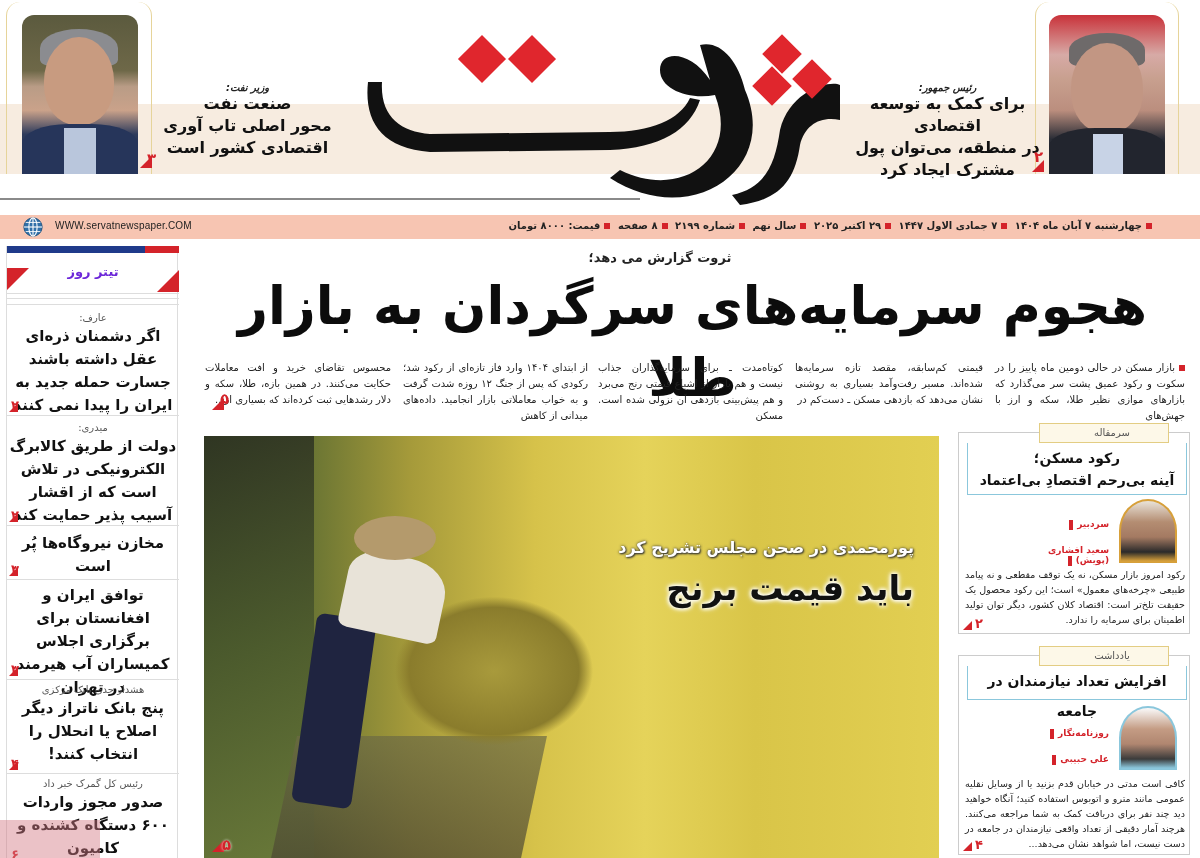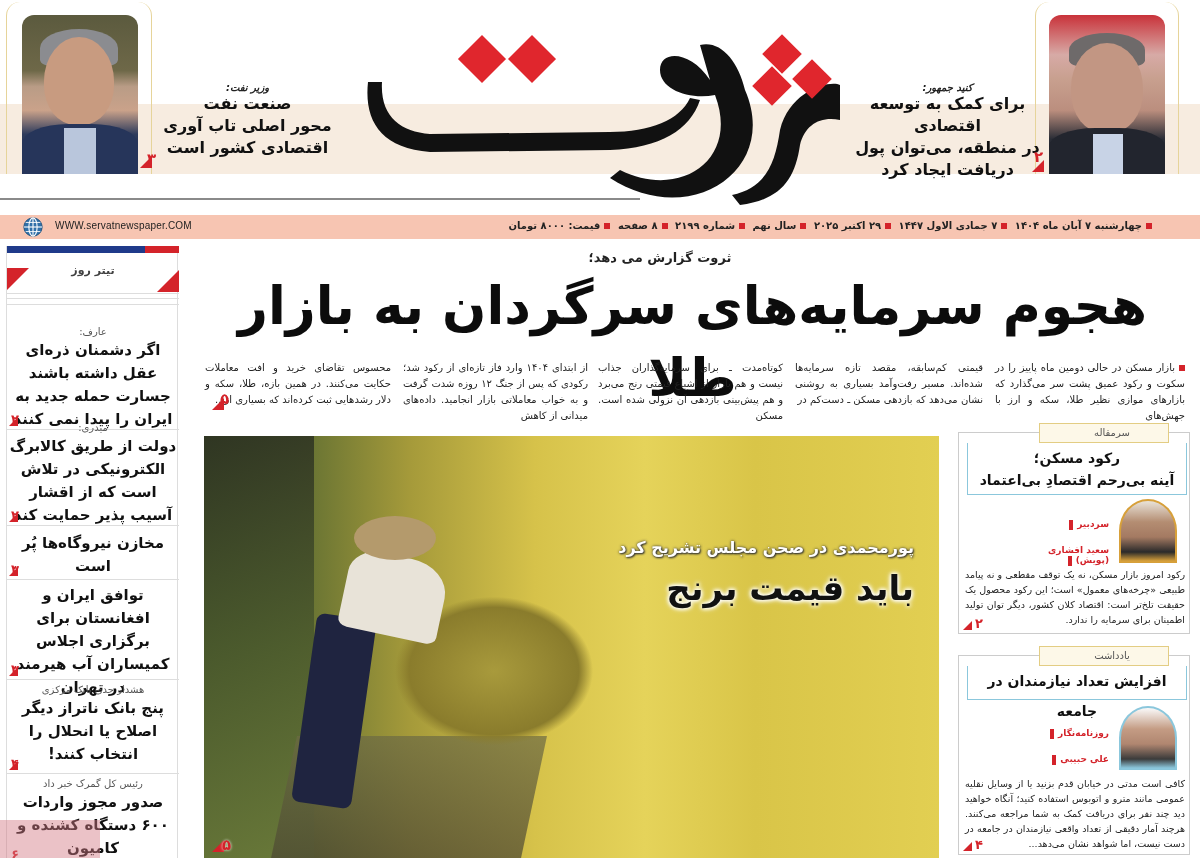--- a/index.html
+++ b/index.html
@@ -50,21 +50,21 @@
   .date-bar { position: absolute; left: 0; top: 215px; width: 1200px; height: 24px; background: #f7c5b2; }
   .globe { position: absolute; left: 21px; top: 216px; width: 24px; height: 22px; }
   .website { position: absolute; left: 55px; top: 220px; font-size: 10px; color: #222; font-family: "Liberation Sans", sans-serif; letter-spacing: 0.2px; }
   .date-line { position: absolute; right: 44px; top: 220px; font-size: 10px; color: #222; direction: rtl; white-space: nowrap; font-weight: bold; }
   .date-line .sq { display: inline-block; width: 6px; height: 6px; background: #d4232a; margin: 0 4px; vertical-align: middle; }
 
   
   .left-col { position: absolute; left: 6px; top: 246px; width: 172px; height: 612px; border-right: 1px solid #ddd; border-left: 1px solid #ddd; }
   .flag-bar { position: absolute; left: 0; top: 0; width: 172px; height: 7px; background: linear-gradient(90deg,#1f3a8a 0%,#1f3a8a 80%,#d4232a 80%,#d4232a 100%); }
   .titr-box { position: absolute; left: 0; top: 10px; width: 172px; height: 38px; border-bottom: 1px solid #ddd; }
-  .titr-label { position: absolute; width: 100%; top: 8px; text-align: center; direction: rtl; font-size: 11px; font-weight: bold; color: #404040; }
+  .titr-label { position: absolute; width: 100%; top: 8px; text-align: center; direction: rtl; font-size: 13px; font-weight: bold; color: #6d28d9; }
   .left-rules { position: absolute; left: 0; top: 52px; width: 172px; height: 7px; border-top: 1px solid #ddd; border-bottom: 1px solid #ddd; }
   .brief { position: absolute; left: 0; width: 172px; direction: rtl; text-align: center; border-bottom: 1px solid #ddd; }
   .brief-kicker { font-size: 10px; color: #555; margin-bottom: 2px; }
   .brief-headline { font-size: 15px; line-height: 23px; font-weight: bold; color: #111; }
   .brief .page-ref { position: absolute; left: 4px; bottom: 2px; font-size: 13px; }
   .brief .corner-tri { left: 2px; bottom: 3px; border-left-width: 9px; border-bottom-width: 9px; }
   .watermark { position: absolute; left: 0; top: 820px; width: 100px; height: 38px; background: rgba(210,120,130,0.45); }
 
   
   .main-kicker { position: absolute; left: 560px; top: 250px; width: 200px; text-align: center; direction: rtl; font-size: 13px; font-weight: bold; color: #222; }
@@ -137,24 +137,24 @@
   <div class="masthead-rule"></div>
 
   <div class="promo-frame promo-right-frame"></div>
   <div class="portrait portrait-right">
     <div class="hair"></div>
       <div class="face"></div>
       <div class="suit"></div>
       <div class="shirt"></div>
   </div>
   <div class="promo-text promo-right-text">
-    <div class="promo-kicker">کنید جمهور:</div>
+    <div class="promo-kicker">رئیس جمهور:</div>
     <div class="promo-headline">برای کمک به توسعه اقتصادی</div>
     <div class="promo-headline">در منطقه، می‌توان پول</div>
-    <div class="promo-headline">دریافت ایجاد کرد</div>
+    <div class="promo-headline">مشترک ایجاد کرد</div>
   </div>
   <div class="corner-tri" style="left:1032px; top:160px;"></div>
   <div class="page-ref" style="left:1034px; top:148px;">۲</div>
 </div>
 
 <div class="date-bar"></div>
 <svg class="globe" viewBox="0 0 24 24">
   <circle cx="12" cy="12" r="10" fill="#2f6fa8" stroke="#1d4f7c" stroke-width="1"></circle>
   <ellipse cx="12" cy="12" rx="4.5" ry="10" fill="none" stroke="#fff" stroke-width="1.2"></ellipse>
   <line x1="2" y1="12" x2="22" y2="12" stroke="#fff" stroke-width="1.2"></line>
@@ -175,21 +175,21 @@
 
 <div class="left-col">
   <div class="flag-bar"></div>
   <div class="titr-box">
     <div class="corner-tri" style="left:auto; right:auto; left:0; top:12px; border-left:none; border-right:0; border-top:22px solid #d4232a; border-right:22px solid transparent; border-bottom:none;"></div>
     <div class="titr-label">تیتر روز</div>
     <div style="position:absolute; right:0; top:14px; width:0; height:0; border-bottom:22px solid #d4232a; border-left:22px solid transparent;"></div>
   </div>
   <div class="left-rules"></div>
 
-  <div class="brief" style="top:80px; height:104px;">
+  <div class="brief" style="top:66px; height:104px;">
     <div class="brief-kicker">عارف:</div>
     <div class="brief-headline">اگر دشمنان ذره‌ای عقل داشته باشند جسارت حمله جدید به ایران را پیدا نمی کنند</div>
     <div class="corner-tri"></div>
     <div class="page-ref">۲</div>
   </div>
   <div class="brief" style="top:176px; height:104px;">
     <div class="brief-kicker">میدری:</div>
     <div class="brief-headline">دولت از طریق کالابرگ الکترونیکی در تلاش است که از اقشار آسیب پذیر حمایت کند</div>
     <div class="corner-tri"></div>
     <div class="page-ref">۲</div>

